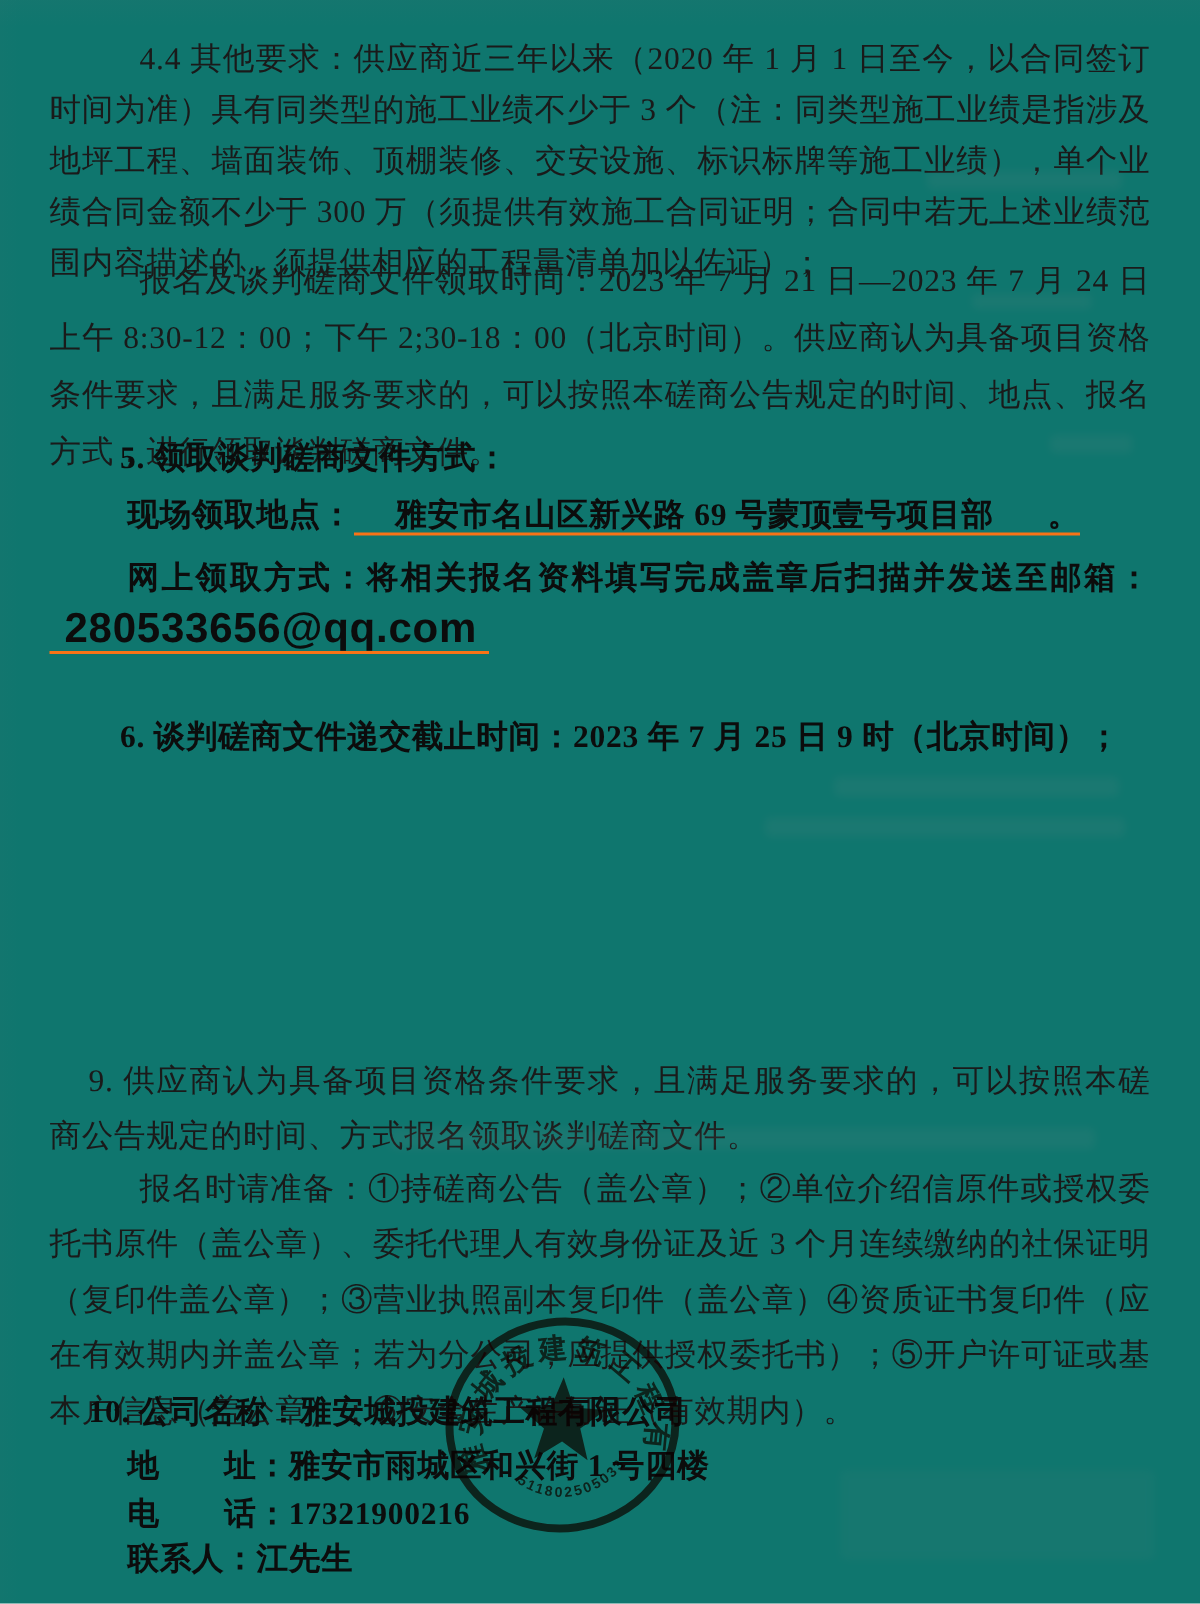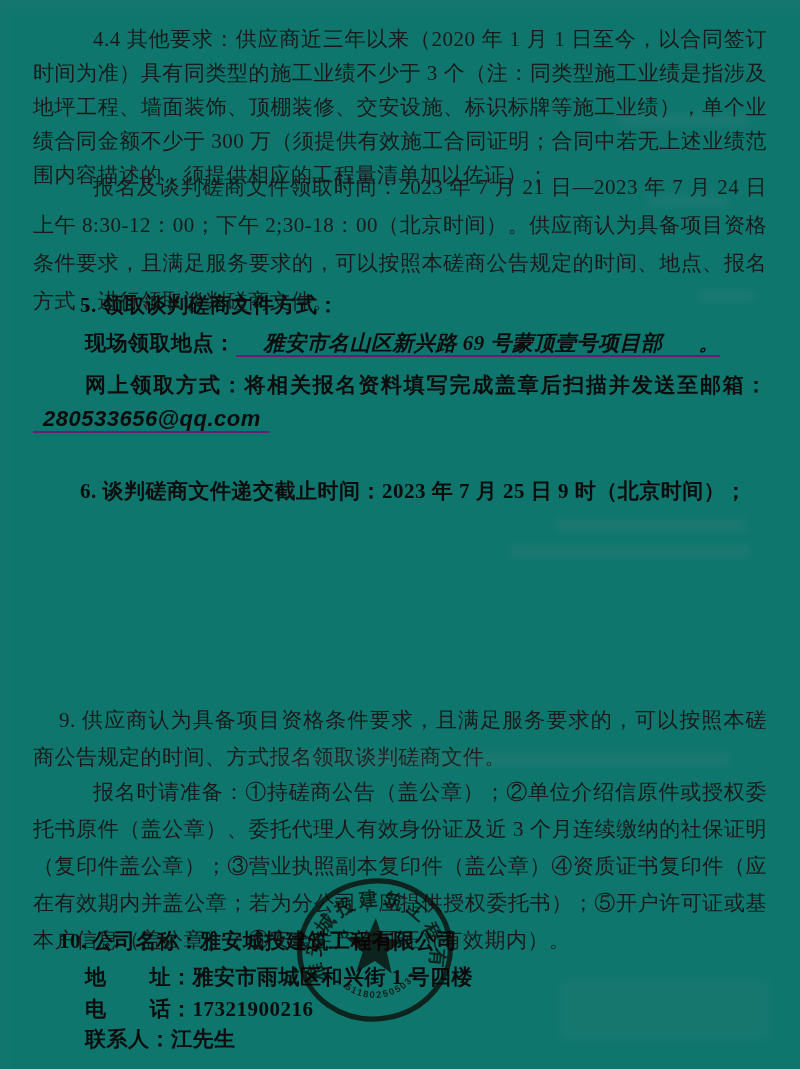--- a/index.html
+++ b/index.html
@@ -24,27 +24,27 @@
   p{position:absolute;left:33px;width:734px;margin:0;text-align:justify;line-height:34px;letter-spacing:.5px;}
   .bold{font-weight:700;color:#0c0c0c;}
   .ind-2{text-indent:60px;}
   .ind-num{text-indent:47px;}
   .ind-label{text-indent:52px;}
   .ind-1{text-indent:26px;}
   .lh38{line-height:38px;}
   .lh36{line-height:36px;}
   .lh30{line-height:30px;}
   .lh37{line-height:37px;}
-  .ul{border-bottom:2px solid #701a75;font-style:italic;}
+  .ul{border-bottom:2px solid #f97316;}
   .ul-thick{border-bottom:2.5px solid #101010;}
   .blank-l{display:inline-block;width:28px;}
   .blank-r{display:inline-block;width:36px;}
   .email{
     font-family:"Liberation Sans","DejaVu Sans",sans-serif;
-    font-weight:700;font-size:22px;letter-spacing:.5px;
+    font-weight:700;font-size:28px;letter-spacing:.5px;
     padding:0 8px 0 10px;
   }
   .contact-label{display:inline-block;}
   .ghost{position:absolute;background:#8f8f8f;opacity:.09;filter:blur(3px);border-radius:3px;pointer-events:none;}
   .seal{
     position:absolute;left:286px;top:868px;width:178px;height:164px;
     transform:rotate(-8deg);
     mix-blend-mode:multiply;
     opacity:.9;
   }

